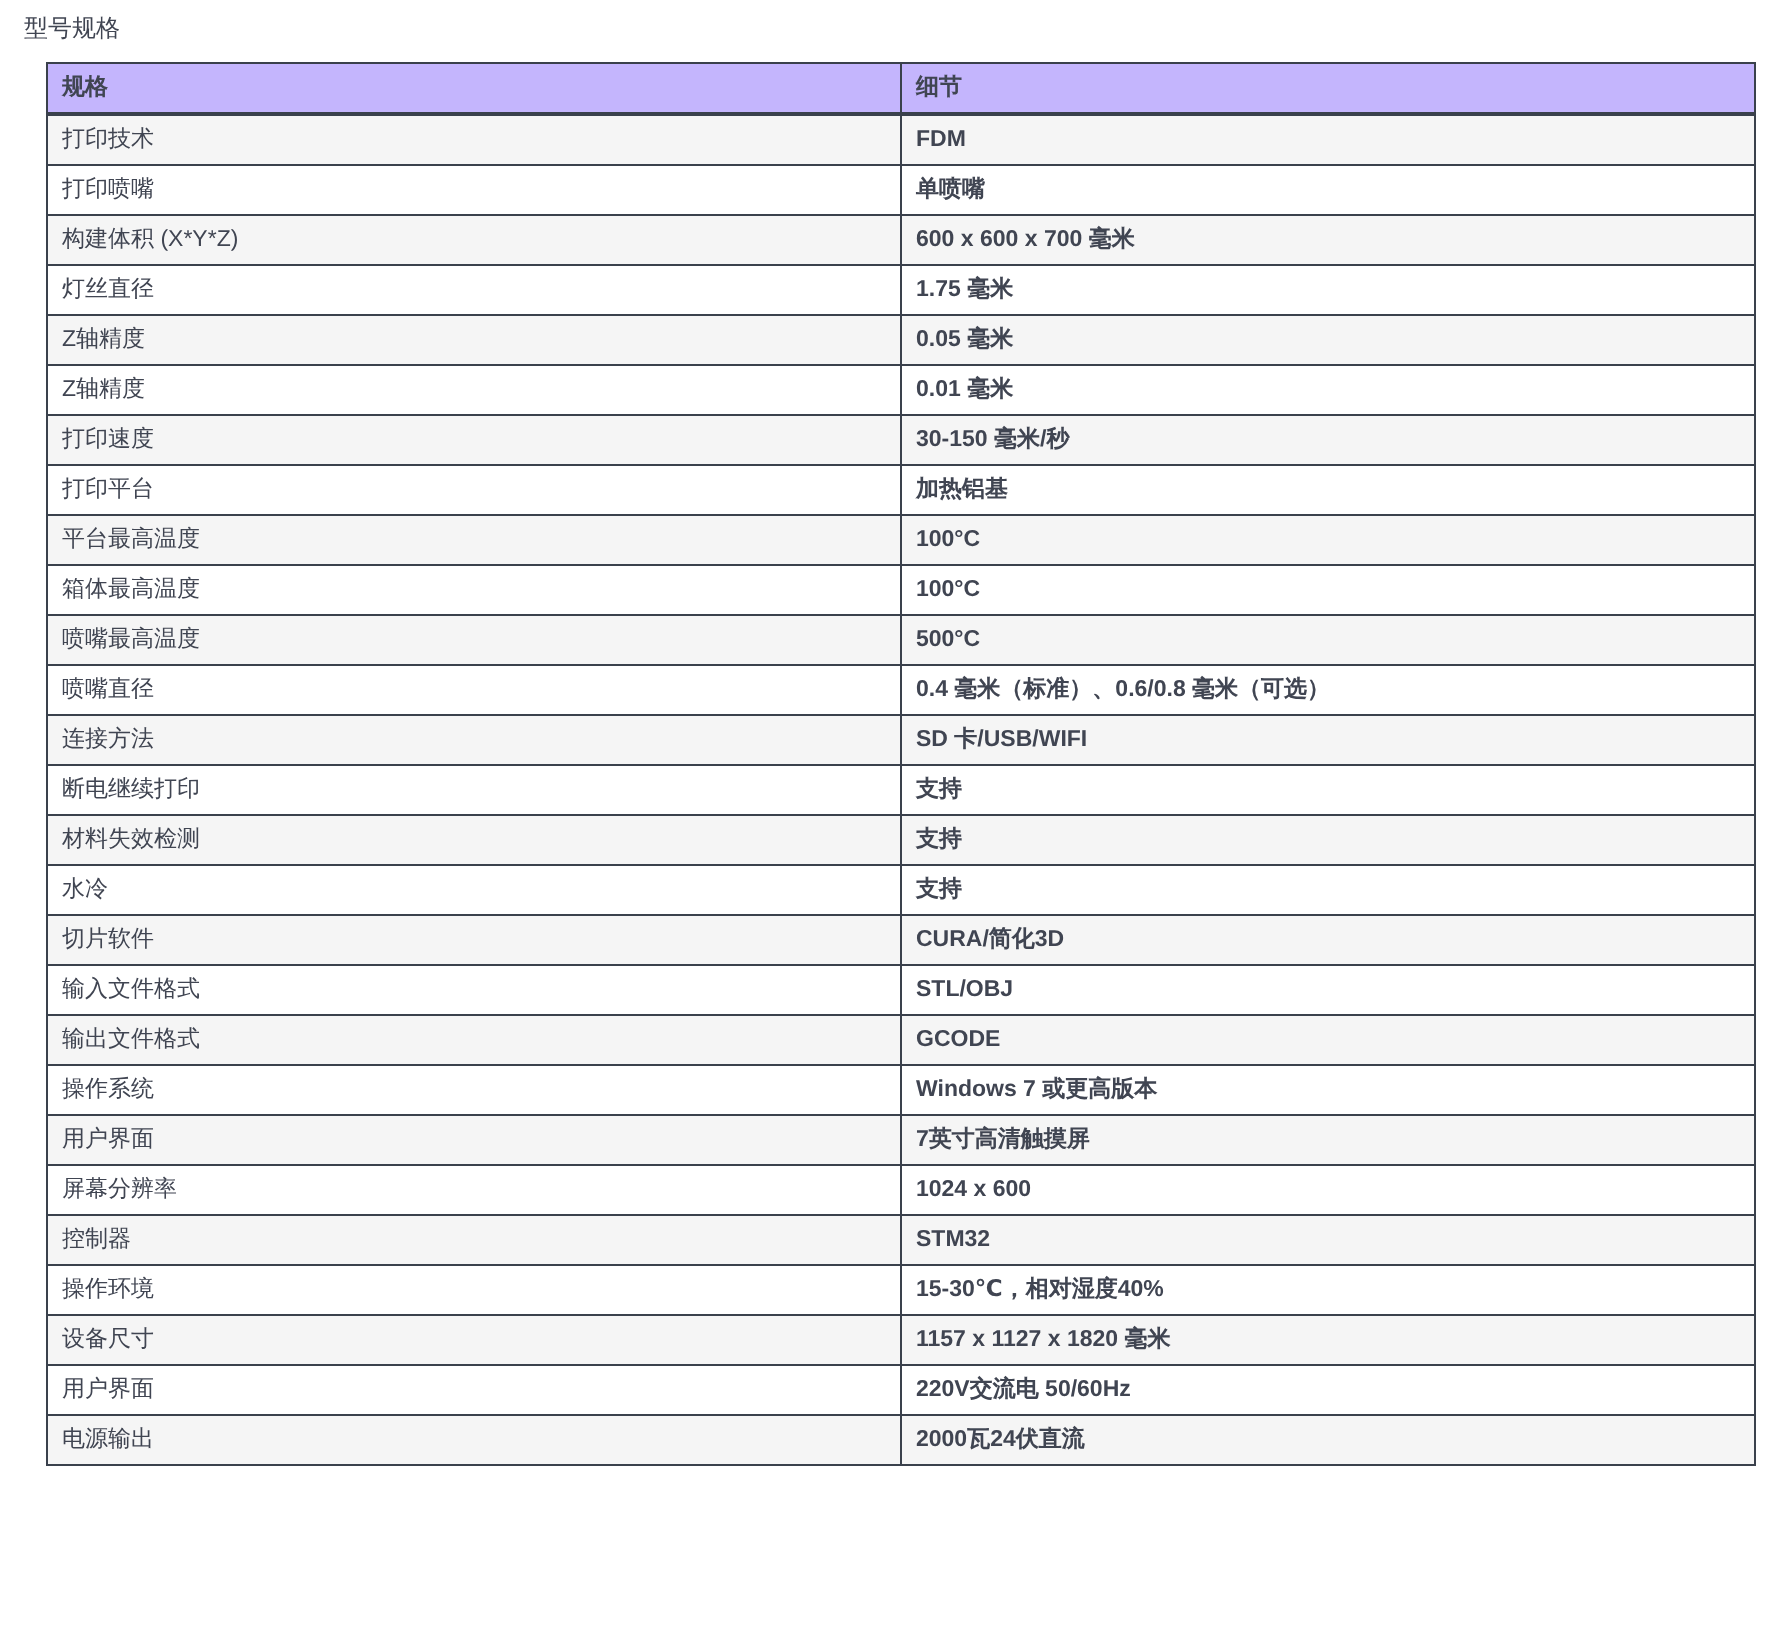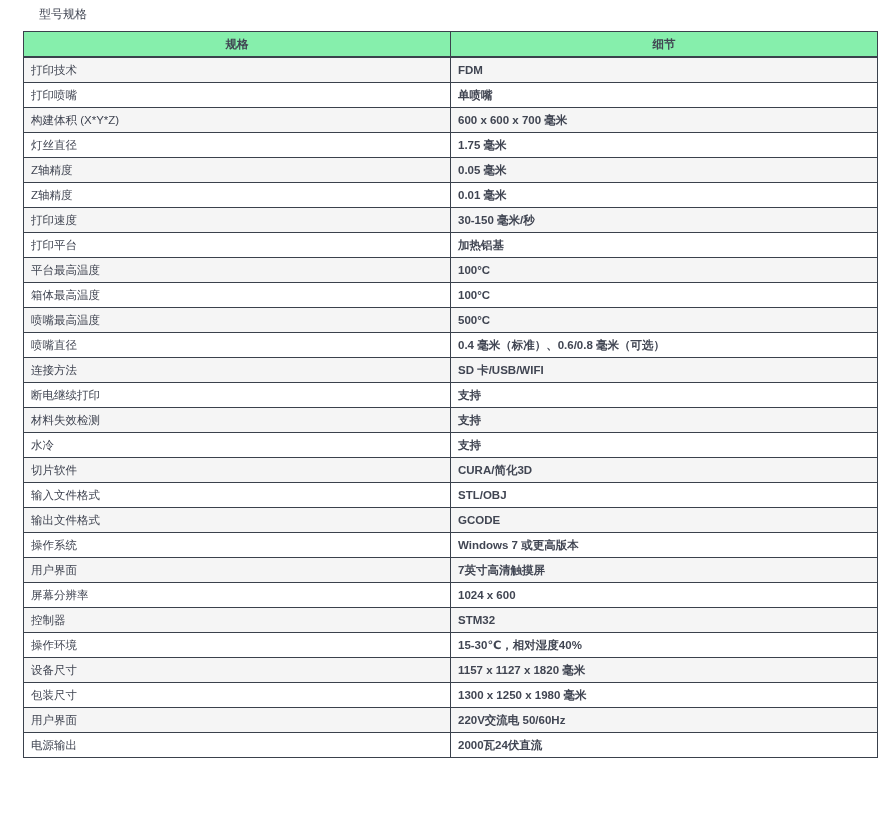--- a/index.html
+++ b/index.html
@@ -8,21 +8,21 @@
     font-family: "Liberation Sans", "DejaVu Sans", sans-serif;
     color: #404552;
   }
   .page {
     width: 891px;
     height: 817px;
     background: #ffffff;
     overflow: hidden;
   }
   .title {
-    margin: 7px 0 0 39px;
+    margin: 7px 0 0 12px;
     font-size: 12px;
     line-height: 15px;
     color: #404552;
   }
   table.spec-table {
     border-collapse: collapse;
     table-layout: fixed;
     width: 855px;
     margin: 9px 0 0 23px;
     border: 1px solid #3a414c;
@@ -31,22 +31,22 @@
   table.spec-table td {
     border: 1px solid #3a414c;
     font-size: 11.5px;
     line-height: 16px;
     padding: 4px 7px;
     overflow: hidden;
     white-space: nowrap;
   }
   table.spec-table th {
     font-weight: bold;
-    text-align: center;
-    background: #86efac;
+    text-align: left;
+    background: #c4b5fd;
     border-bottom: 2px solid #3a414c;
     width: 50%;
   }
   td.spec-cell { font-weight: normal; }
   td.detail-cell { font-weight: bold; }
   tbody tr:nth-child(odd) td { background: #f5f5f5; }
   tbody tr:nth-child(even) td { background: #ffffff; }
 </style>
 </head>
 <body>
@@ -156,24 +156,20 @@
         </tr>
         <tr>
           <td class="spec-cell">操作环境</td>
           <td class="detail-cell">15-30℃，相对湿度40%</td>
         </tr>
         <tr>
           <td class="spec-cell">设备尺寸</td>
           <td class="detail-cell">1157 x 1127 x 1820 毫米</td>
         </tr>
         <tr>
-          <td class="spec-cell">包装尺寸</td>
-          <td class="detail-cell">1300 x 1250 x 1980 毫米</td>
-        </tr>
-        <tr>
           <td class="spec-cell">用户界面</td>
           <td class="detail-cell">220V交流电 50/60Hz</td>
         </tr>
         <tr>
           <td class="spec-cell">电源输出</td>
           <td class="detail-cell">2000瓦24伏直流</td>
         </tr>
       </tbody>
   </table>
 </div>

